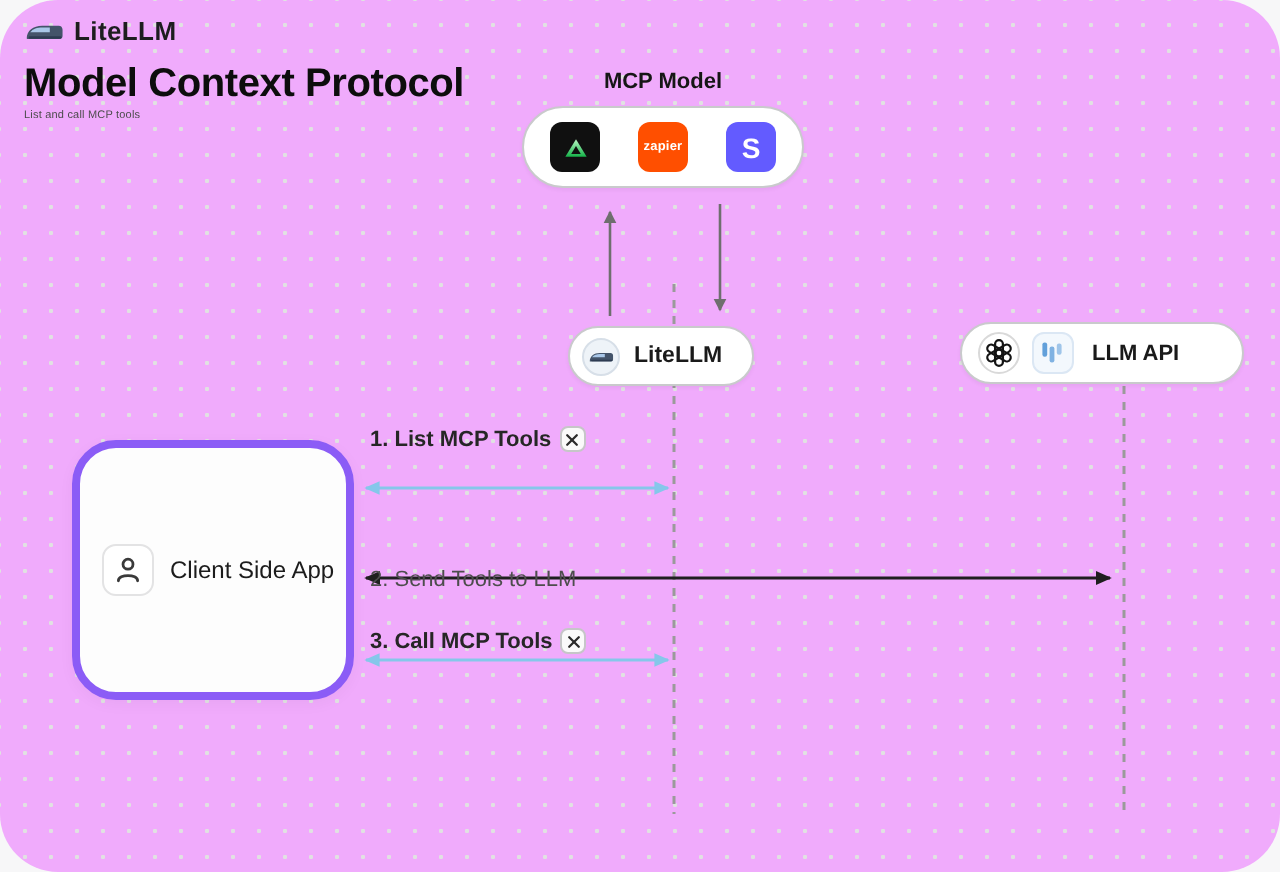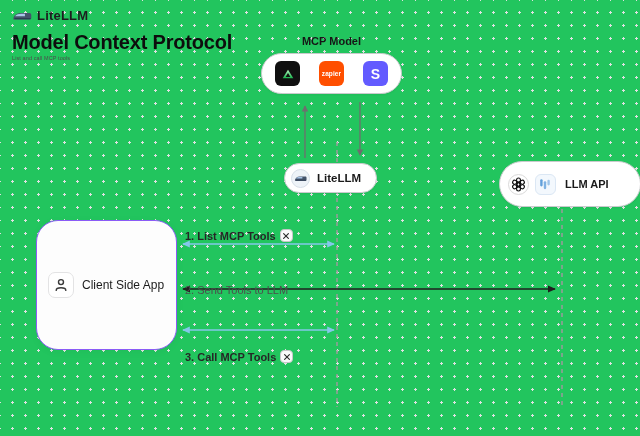--- a/index.html
+++ b/index.html
@@ -4,22 +4,23 @@
 <style>
   html,body{margin:0;padding:0;}
   body{
     font-family:"Liberation Sans","DejaVu Sans",sans-serif;
     background:#f7f7f8;
     -webkit-font-smoothing:antialiased;
   }
   .canvas{
     position:relative;
     width:640px;height:436px;
-    background:#22c55e;
+    background:#f0abfc;
     overflow:hidden;
+    border-radius:29px;
   }
   .dots{
     position:absolute;inset:0;z-index:0;
     background-image:radial-gradient(circle,#e1e1e2 1px,transparent 1.2px);
     background-size:13px 13px;
     background-position:6px 6px;
   }
   
   .brand{
     position:absolute;left:12px;top:8px;z-index:3;
@@ -67,59 +68,59 @@
   .tile-stripe{background:var(--stripe-purple,#635bff);}
   .tile-stripe span{color:#fff;font-size:14px;font-weight:800;font-family:"Liberation Sans",sans-serif;}
   .litellm-node{left:284px;top:163px;width:93px;height:30px;padding-left:6px;gap:7px;}
   .litellm-node .node-label{font-size:11.5px;font-weight:600;color:#1a1a1a;}
   .round-icon{
     width:19px;height:19px;border-radius:50%;
     background:#eef3f8;border:1px solid #d7dfe8;
     display:flex;align-items:center;justify-content:center;
     box-sizing:border-box;flex:0 0 auto;
   }
-  .llm-api-node{left:499px;top:161px;width:142px;height:46px;padding-left:8px;gap:6px;}
+  .llm-api-node{left:480px;top:161px;width:142px;height:31px;padding-left:8px;gap:6px;}
   .llm-api-node .node-label{font-size:11px;font-weight:600;color:#1a1a1a;margin-left:3px;}
   .openai-circle{
     width:21px;height:21px;border-radius:50%;
     background:#fff;border:1px solid #d9d9d9;
     display:flex;align-items:center;justify-content:center;
     box-sizing:border-box;flex:0 0 auto;
   }
   .provider-tile{
     width:21px;height:21px;border-radius:6px;
     background:#f3f8fd;border:1px solid #dbe7f4;
     display:flex;align-items:center;justify-content:center;
     box-sizing:border-box;flex:0 0 auto;
   }
   
   .client-node{
     position:absolute;z-index:2;
     left:36px;top:220px;width:141px;height:130px;
-    background:#fdfdfd;border:1px solid #8b5cf6;border-radius:22px;
+    background:#fdfdfd;border:4px solid #8b5cf6;border-radius:22px;
     box-shadow:0 2px 8px rgba(0,0,0,.04);
     display:flex;align-items:center;
     padding-left:11px;box-sizing:border-box;gap:8px;
   }
   .person-chip{
     width:26px;height:26px;border-radius:7px;
     background:#fff;border:1px solid #e3e3e4;
     display:flex;align-items:center;justify-content:center;
     box-sizing:border-box;flex:0 0 auto;
   }
   .client-node .node-label{font-size:12px;font-weight:500;color:#1c1c1c;}
   
   .msg{
     position:absolute;z-index:2;
     display:flex;align-items:center;gap:4px;
     font-size:11px;font-weight:600;color:#262626;
   }
-  .msg-1{left:185px;top:229px;}
+  .msg-1{left:185px;top:213px;}
   .msg-2{left:185px;top:284px;color:#4d4d4d;font-weight:400;text-align:center;}
-  .msg-3{left:185px;top:314px;margin-top:36px;}
+  .msg-3{left:185px;top:314px;}
   .tool-chip{
     width:13px;height:13px;border-radius:4px;
     background:#fafafa;border:1px solid #c6c6c8;
     display:flex;align-items:center;justify-content:center;
     box-sizing:border-box;flex:0 0 auto;
   }
 </style>
 </head>
 <body>
 

